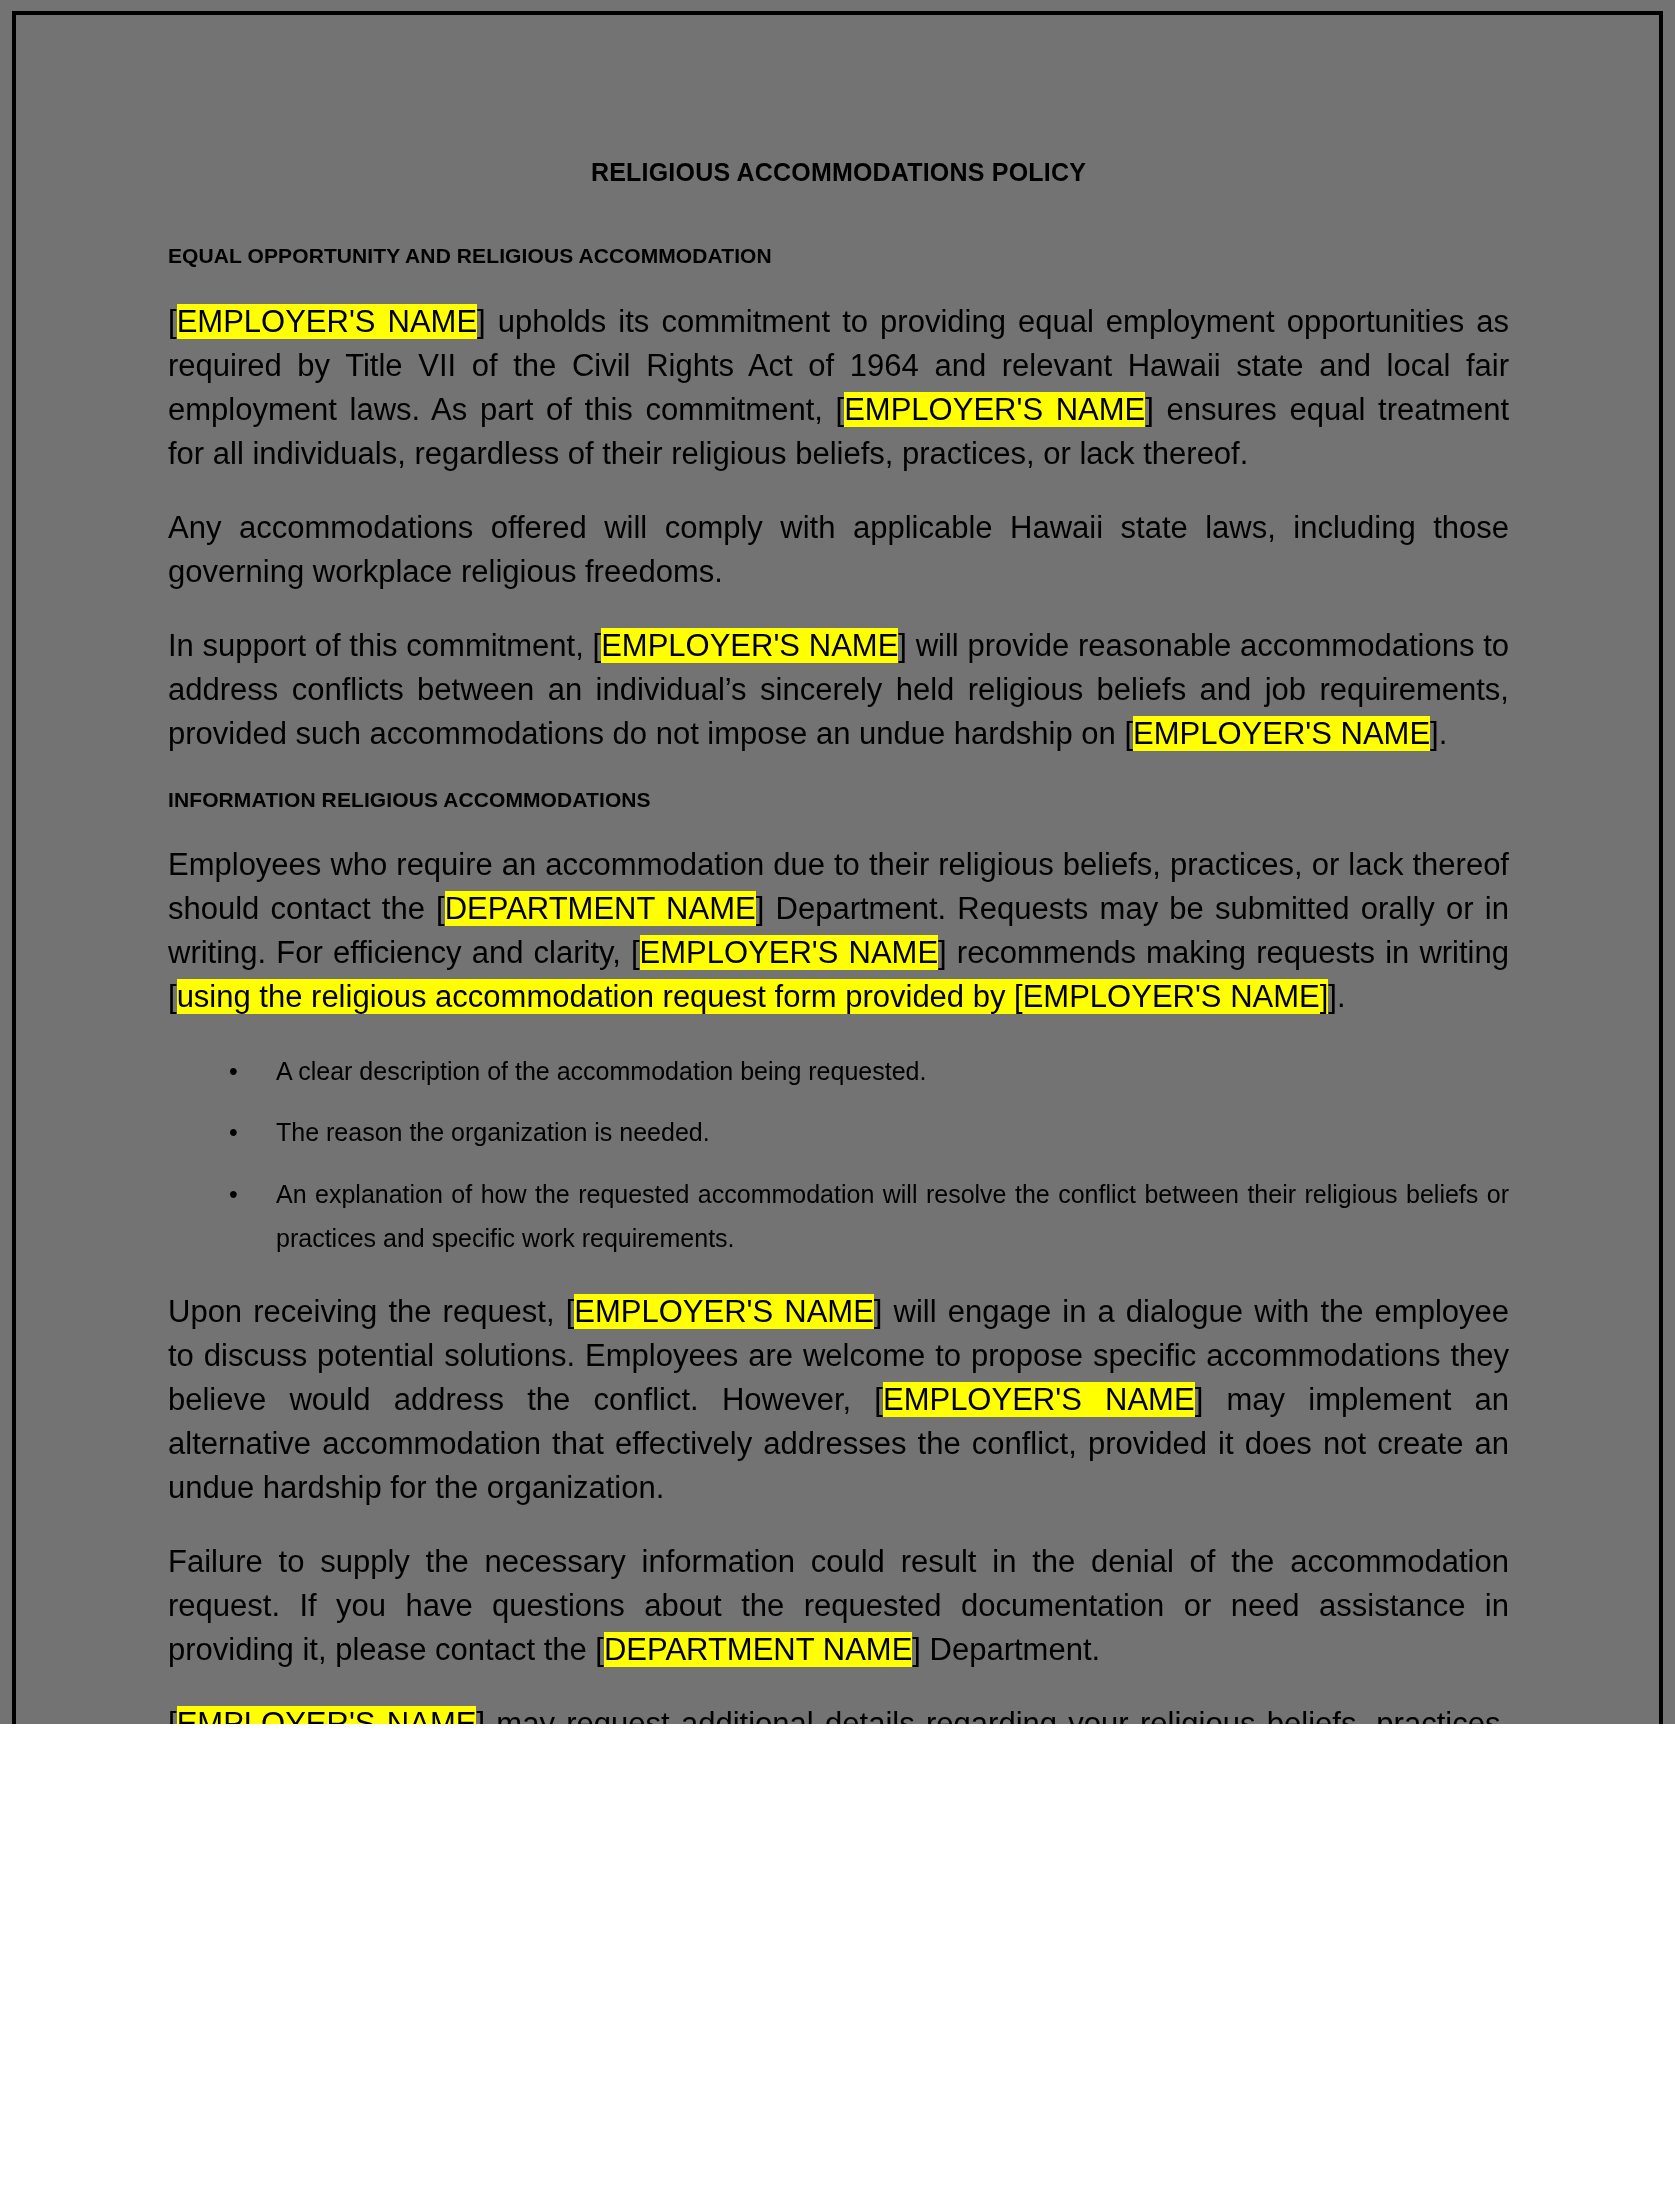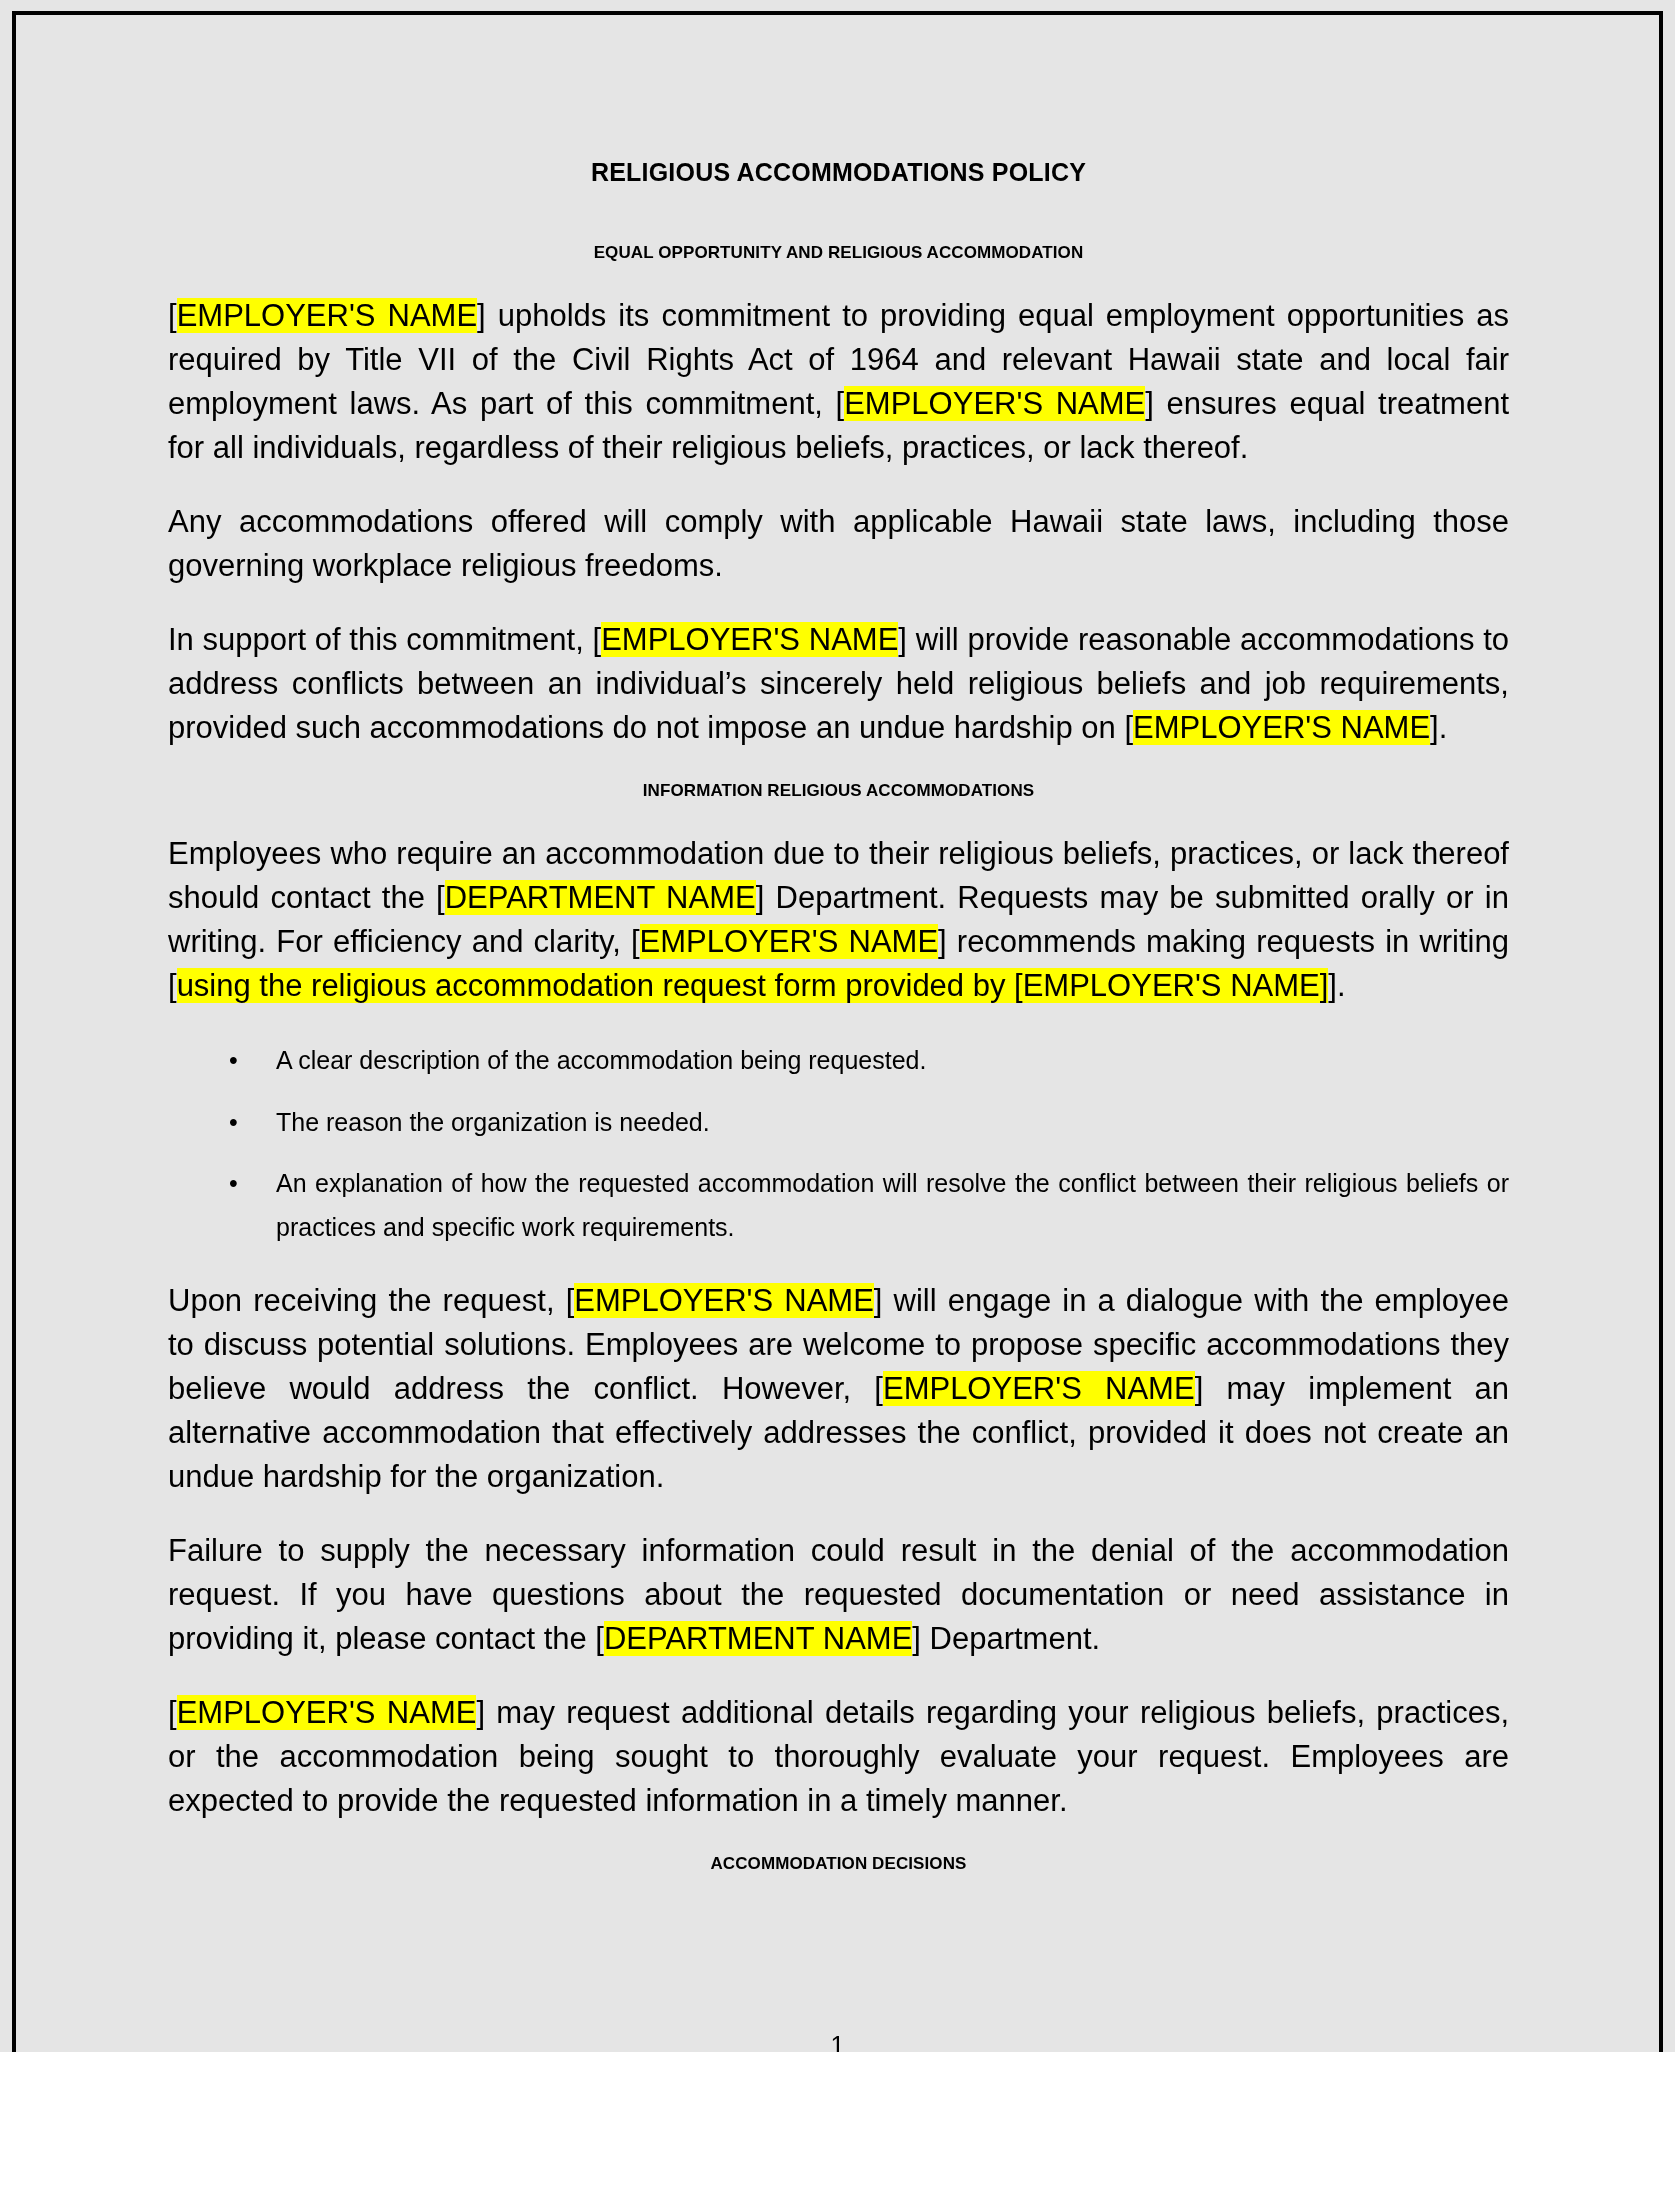--- a/index.html
+++ b/index.html
@@ -6,22 +6,22 @@
     margin: 0;
     padding: 0;
     background: #ffffff;
   }
   body {
     font-family: "Liberation Sans", sans-serif;
   }
   #page {
     position: relative;
     width: 1675px;
-    height: 2052px;
-    background: #e5e5e5;
+    height: 1724px;
+    background: #737373;
     box-sizing: border-box;
     overflow: hidden;
     text-decoration: underline;
   }
   
   #page-frame {
     position: absolute;
     left: 12.2px;
     top: 11.4px;
     width: 1651px;
@@ -39,26 +39,26 @@
   .doc-title {
     text-align: center;
     font-size: 25px;
     font-weight: bold;
     color: #000000;
     letter-spacing: 0.2px;
     margin: 0 0 54px 0;
     line-height: 1.25;
   }
   h2.section-heading {
-    font-size: 17px;
+    font-size: 21px;
     font-weight: bold;
     color: #000000;
     margin: 0 0 30px 0;
     line-height: 1.3;
-    text-align: center;
+    text-align: left;
     letter-spacing: 0.1px;
   }
   p.para {
     font-size: 31px;
     color: #000000;
     margin: 0 0 30px 0;
     line-height: 44px;
     text-align: justify;
     text-justify: inter-word;
     hyphens: none;

